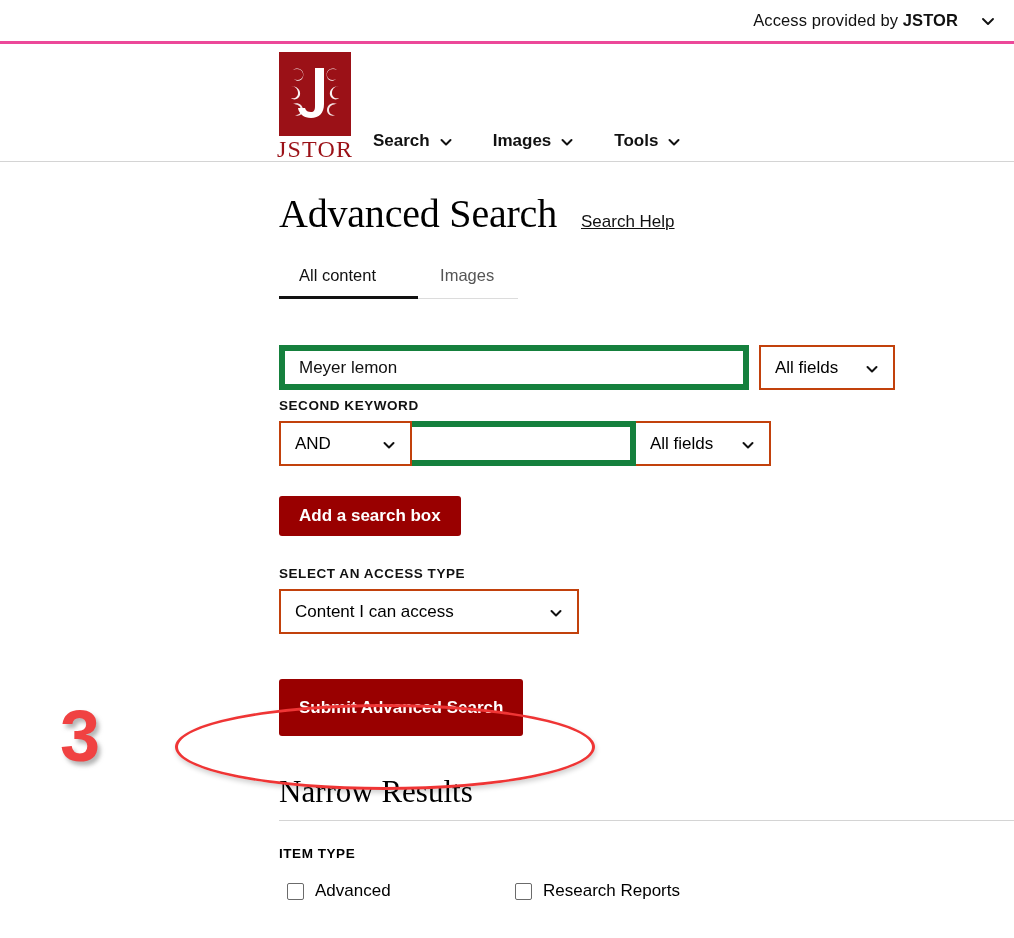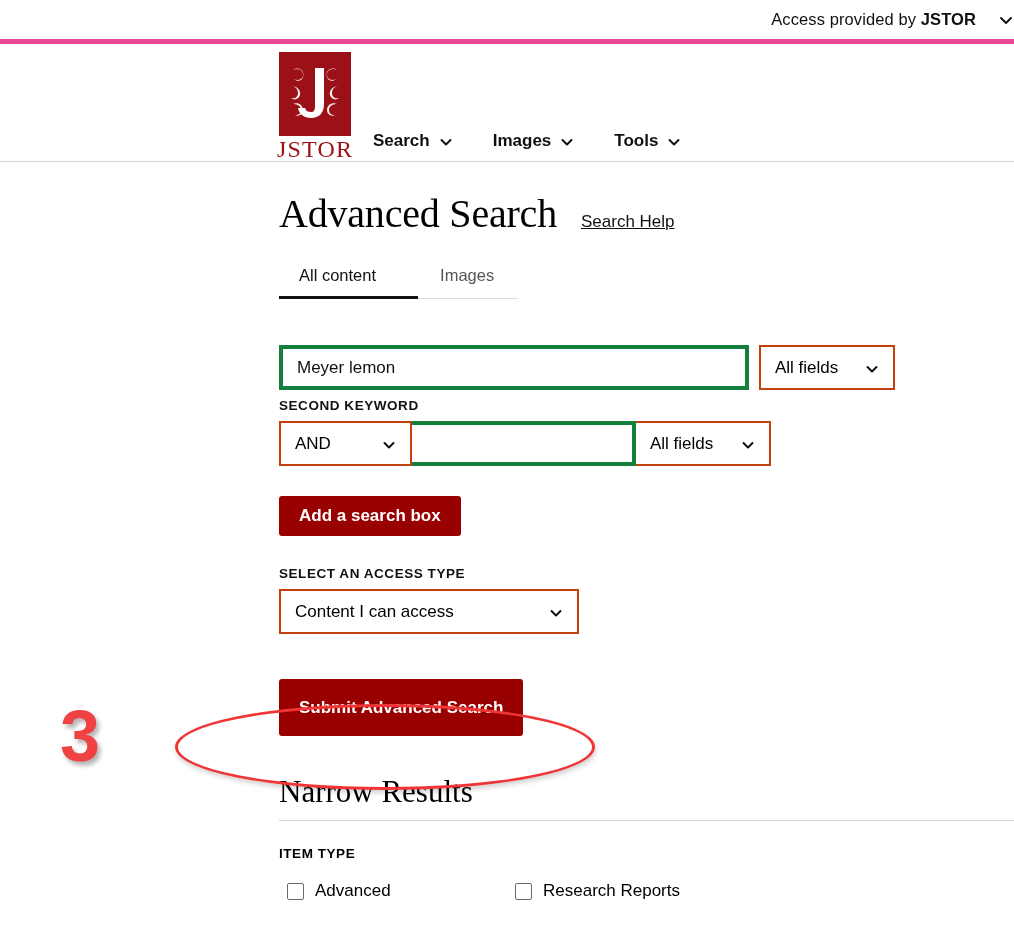--- a/index.html
+++ b/index.html
@@ -8,24 +8,25 @@
     width: 1014px; height: 938px;
     background: #ffffff;
     font-family: "Liberation Sans", sans-serif;
     color: #000000;
     overflow: hidden;
   }
 
   
   .access-bar {
     height: 44px;
-    border-bottom: 5px solid #ec4899;
+    border-bottom: 3px solid #ec4899;
     display: flex;
     align-items: center;
     justify-content: flex-end;
+    padding-right: 18px;
   }
   .access-text {
     font-size: 16.5px;
     letter-spacing: .1px;
     color: #111;
   }
   .access-text .brand { font-weight: bold; }
   .access-chevron {
     margin-left: 22px;
     display: inline-block;
@@ -137,21 +138,21 @@
     font-size: 13.5px;
     font-weight: bold;
     letter-spacing: .55px;
     color: #111;
     margin-bottom: 8px;
   }
   .row { display: flex; align-items: stretch; }
 
   .text-input {
     height: 45px;
-    border: 4px solid #15803d;
+    border: 6px solid #15803d;
     font-size: 17px;
     font-family: "Liberation Sans", sans-serif;
     padding: 0 14px;
     color: #111;
     background: #fff;
     outline: none;
   }
   .kw-input { width: 470px; }
 
   .select-box {

